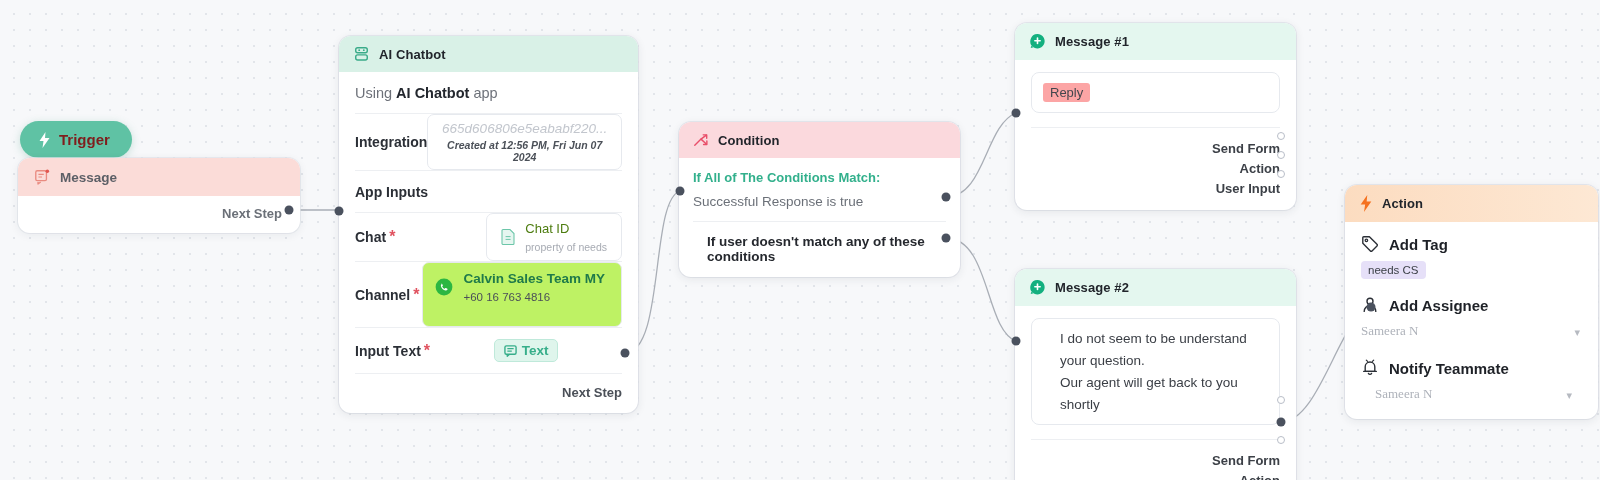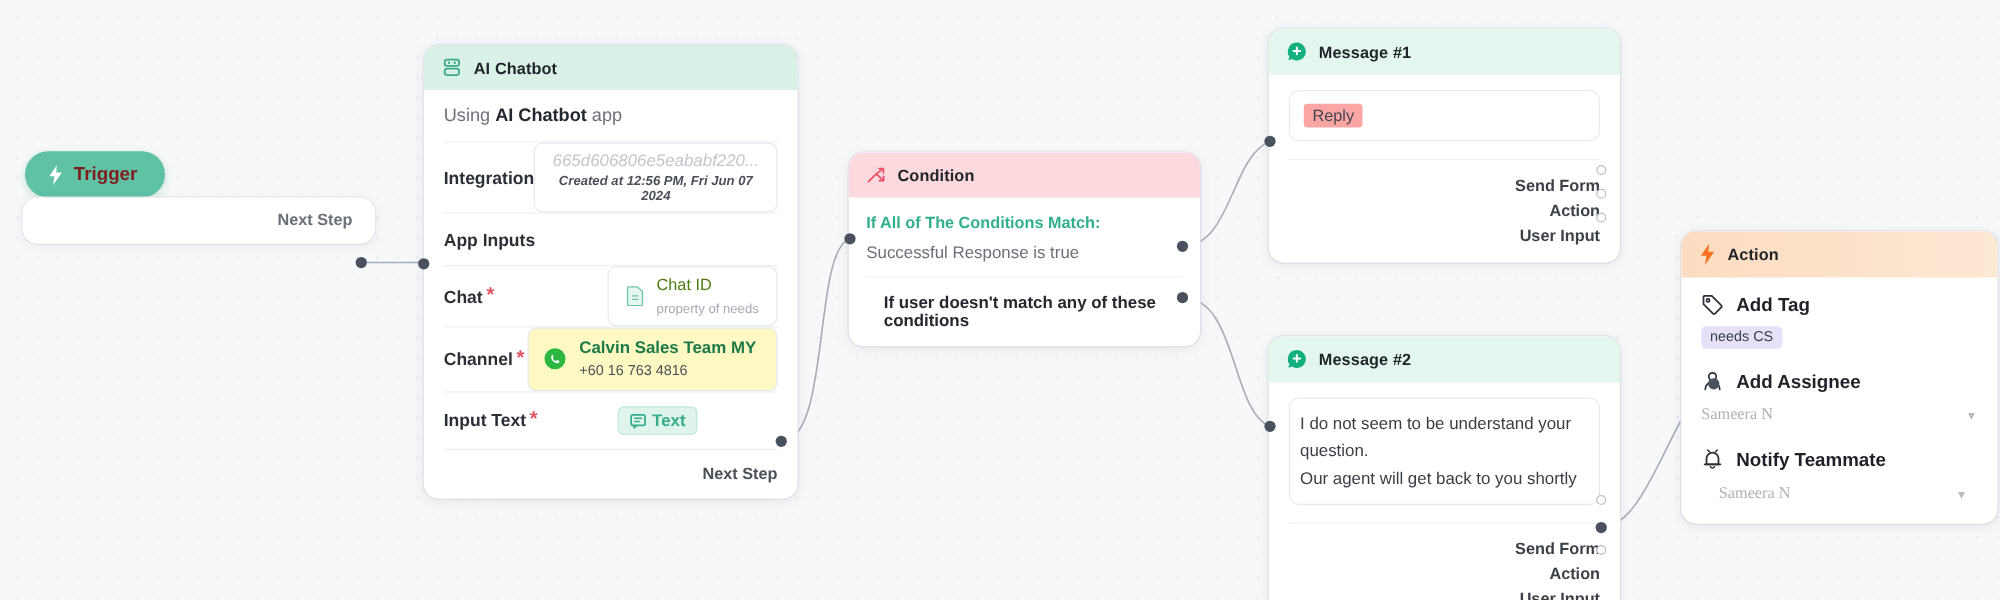--- a/index.html
+++ b/index.html
@@ -116,22 +116,22 @@
   .value-sub { font-size: 10.5px; color: #4b5058; font-weight: bold; margin-top: 1px; }
   .chat-box {
     margin-left: auto;
     border: 1px solid #e6e9ee; border-radius: 7px; background: #fff;
     padding: 5px 14px; display: flex; align-items: center; gap: 9px;
   }
   .chat-txt-main { font-size: 13px; color: #4d7c0f; line-height: 1.2; }
   .chat-txt-sub { font-size: 10.5px; color: #a7abb3; }
   .channel-box {
     margin-left: auto;
-    border: 1px solid #e6e9ee; border-radius: 7px; background: #fef9c3;
-    padding: 6px 16px 7px 12px; display: flex; align-items: center; gap: 10px;
+    border: 1px solid #e6e9ee; border-radius: 7px; background: #bef264;
+    padding: 6px 16px 21px 12px; display: flex; align-items: center; gap: 10px;
   }
   .ch-name { font-size: 13.5px; font-weight: bold; color: #1f7a4a; line-height: 1.3; }
   .ch-num  { font-size: 11.5px; color: #4b5058; text-align: center; }
   .text-chip {
     margin-left: auto; margin-right: auto;
     display: inline-flex; align-items: center; gap: 5px;
     background: #dff5ec; border: 1px solid #bfe9da;
     color: #37ae8a; font-size: 13.5px; font-weight: bold;
     border-radius: 5px; padding: 3px 9px;
   }
@@ -202,20 +202,32 @@
   <div class="trigger-pill" style="left:20px; top:121px;">
     <span>
       <svg class="ic" width="13" height="16" viewBox="0 0 12 16">
           <path d="M7 0 L1 9 H5 L4 16 L11 6 H6.5 Z" fill="#ffffff"></path>
         </svg>
     </span>
     <span>Trigger</span>
   </div>
 
   <div class="msg-trigger-card" style="left:18px; top:158px; width:282px;">
+    <div class="msg-trigger-head">
+      <span>
+        <svg class="ic" width="16" height="16" viewBox="0 0 18 18">
+          <rect x="2" y="2" width="12" height="11" rx="1.6" fill="none" stroke="#e98b80" stroke-width="1.5"></rect>
+          <path d="M4.5 14.5 L4.5 17 L7.5 14.5" fill="none" stroke="#e98b80" stroke-width="1.5" stroke-linejoin="round"></path>
+          <line x1="5" y1="6" x2="11" y2="6" stroke="#e98b80" stroke-width="1.3"></line>
+          <line x1="5" y1="9" x2="9" y2="9" stroke="#e98b80" stroke-width="1.3"></line>
+          <circle cx="15" cy="2.6" r="2" fill="#e2564f"></circle>
+        </svg>
+      </span>
+      <span>Message</span>
+    </div>
     <div class="msg-trigger-foot">
       <span>Next Step</span>
     </div>
   </div>
   <div class="port" style="left:289px; top:210px;"></div>
 
   <div class="node" style="left:339px; top:36px; width:299px;">
     <div class="node-head head-green">
       <span>
         <svg class="ic" width="17" height="16" viewBox="0 0 18 18">
@@ -365,21 +377,21 @@
       <span>
         <svg class="ic" width="17" height="17" viewBox="0 0 18 18">
           <path d="M9 1.1a7.6 7.6 0 1 1 -6.3 11.9 l-.9 3 3.1-.9A7.6 7.6 0 0 1 9 1.1z" fill="#13b07f"></path>
           <line x1="9" y1="5.4" x2="9" y2="11" stroke="#ffffff" stroke-width="1.7" stroke-linecap="round"></line>
           <line x1="6.2" y1="8.2" x2="11.8" y2="8.2" stroke="#ffffff" stroke-width="1.7" stroke-linecap="round"></line>
         </svg>
       </span>
       <span>Message #2</span>
     </div>
     <div class="node-body">
-      <div class="reply-box" style="padding:9px 8px;">
+      <div class="reply-box" style="padding:9px 28px;">
         <div class="msg-text">I do not seem to be understand your question.</div>
         <div class="msg-text">Our agent will get back to you shortly</div>
       </div>
       <div class="msg-sep"></div>
       <div class="out-list">
         <div class="out-row">
             <span>Send Form</span>
           </div>
         <div class="out-row">
             <span>Action</span>

